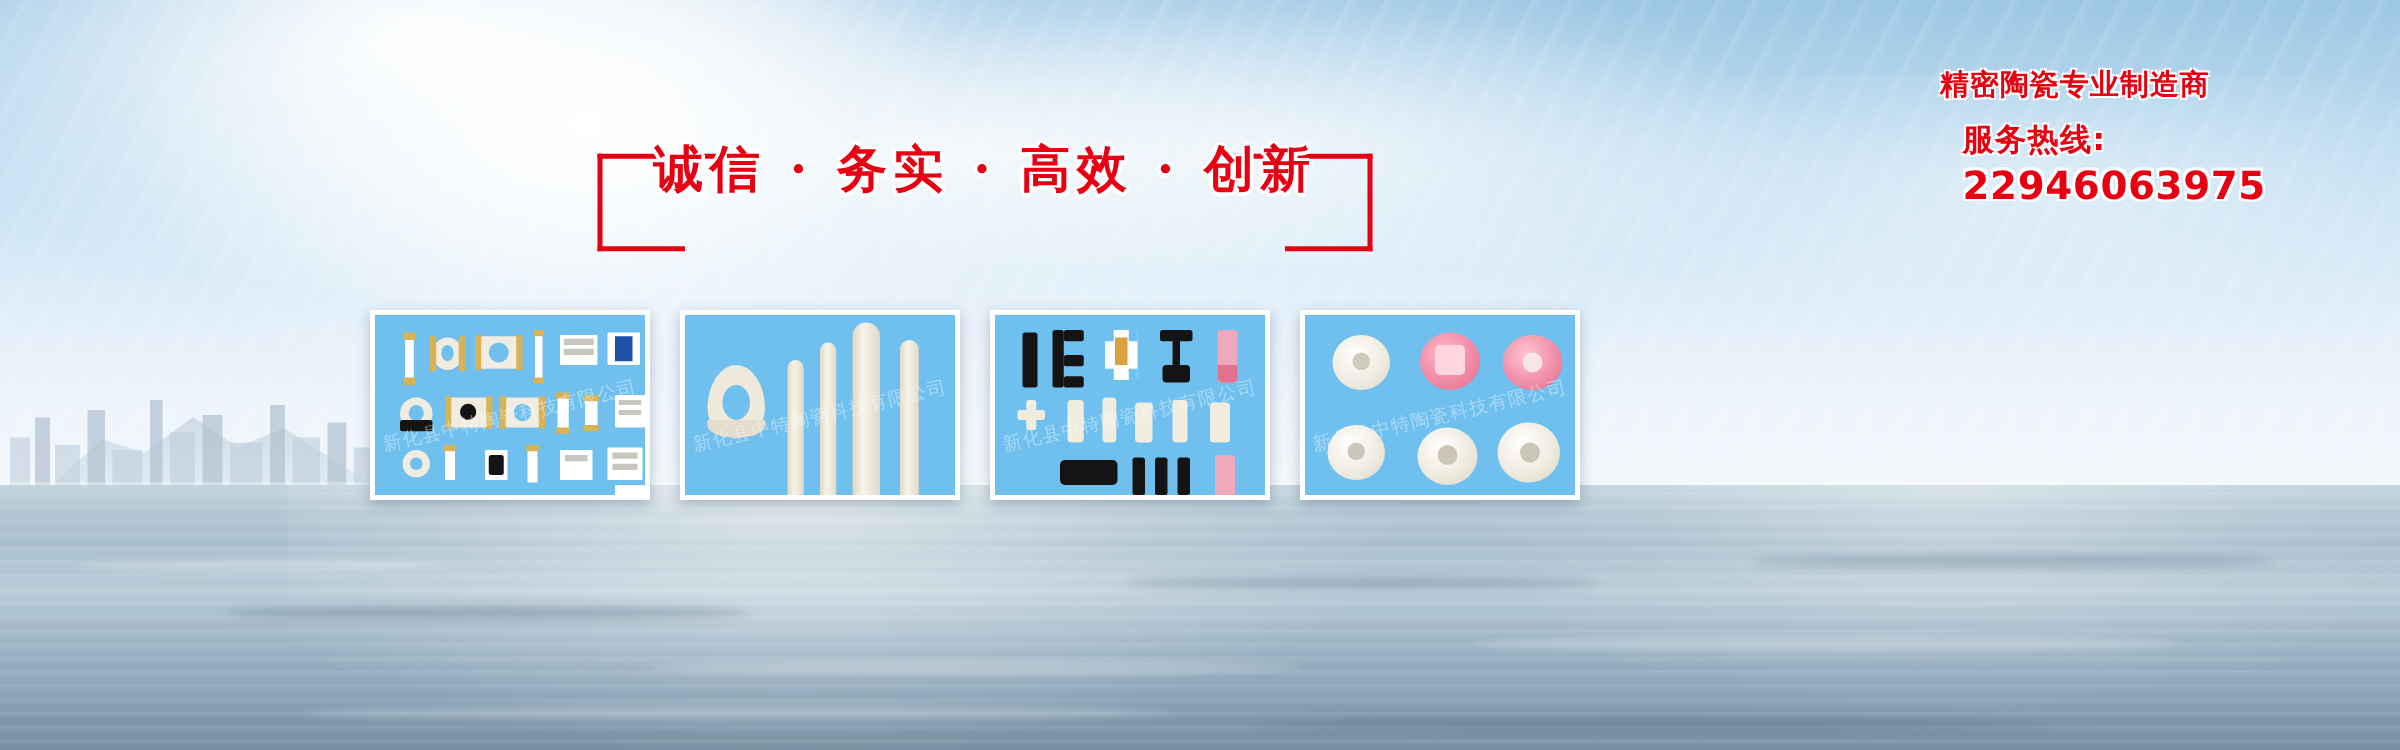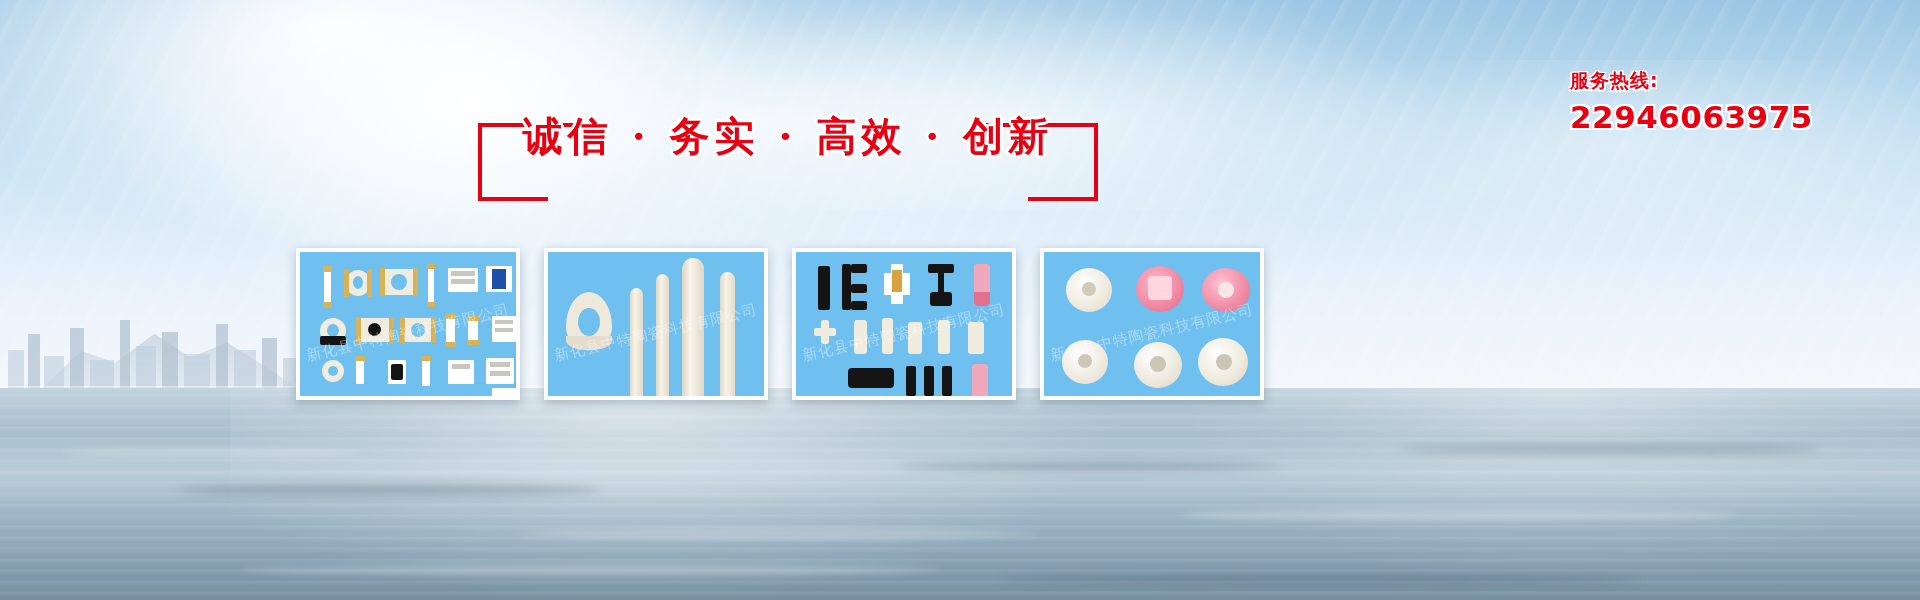--- a/index.html
+++ b/index.html
@@ -165,21 +165,21 @@
     letter-spacing: 1px;
     line-height: 32px;
     text-shadow:
       -1.5px -1.5px 0 #fff, 1.5px -1.5px 0 #fff,
       -1.5px  1.5px 0 #fff, 1.5px  1.5px 0 #fff;
     white-space: nowrap;
   }
   .rb-line2 {
     margin-top: 14px; margin-left: 18px;
     font-family: "DejaVu Sans", "Liberation Sans", sans-serif;
-    font-size: 19px;
+    font-size: 25px;
     font-weight: 700;
     color: #e60012;
     letter-spacing: 1px;
     line-height: 28px;
     text-shadow:
       -1.5px -1.5px 0 #fff, 1.5px -1.5px 0 #fff,
       -1.5px  1.5px 0 #fff, 1.5px  1.5px 0 #fff;
     white-space: nowrap;
   }
   .rb-phone {
@@ -286,20 +286,21 @@
     <div class="brk brk-tl-v"></div>
     <div class="brk brk-bl-h"></div>
     <div class="brk brk-tr-h"></div>
     <div class="brk brk-tr-v"></div>
     <div class="brk brk-br-h"></div>
 
     <div class="slogan-cn">诚信 · 务实 · 高效 · 创新</div>
   </div>
 
   <div class="right-block">
+    <div class="rb-line1">精密陶瓷专业制造商</div>
     <div class="rb-line2">服务热线:</div>
     <div class="rb-phone">22946063975</div>
   </div>
 
   <div class="panels">
 
     <div class="panel">
       <div class="panel-inner">
         <div class="pc white" style="left:24px; top:16px; width:7px;  height:38px;"></div>
         <div class="pc gold" style="left:23px; top:14px; width:9px;  height:6px;"></div>

